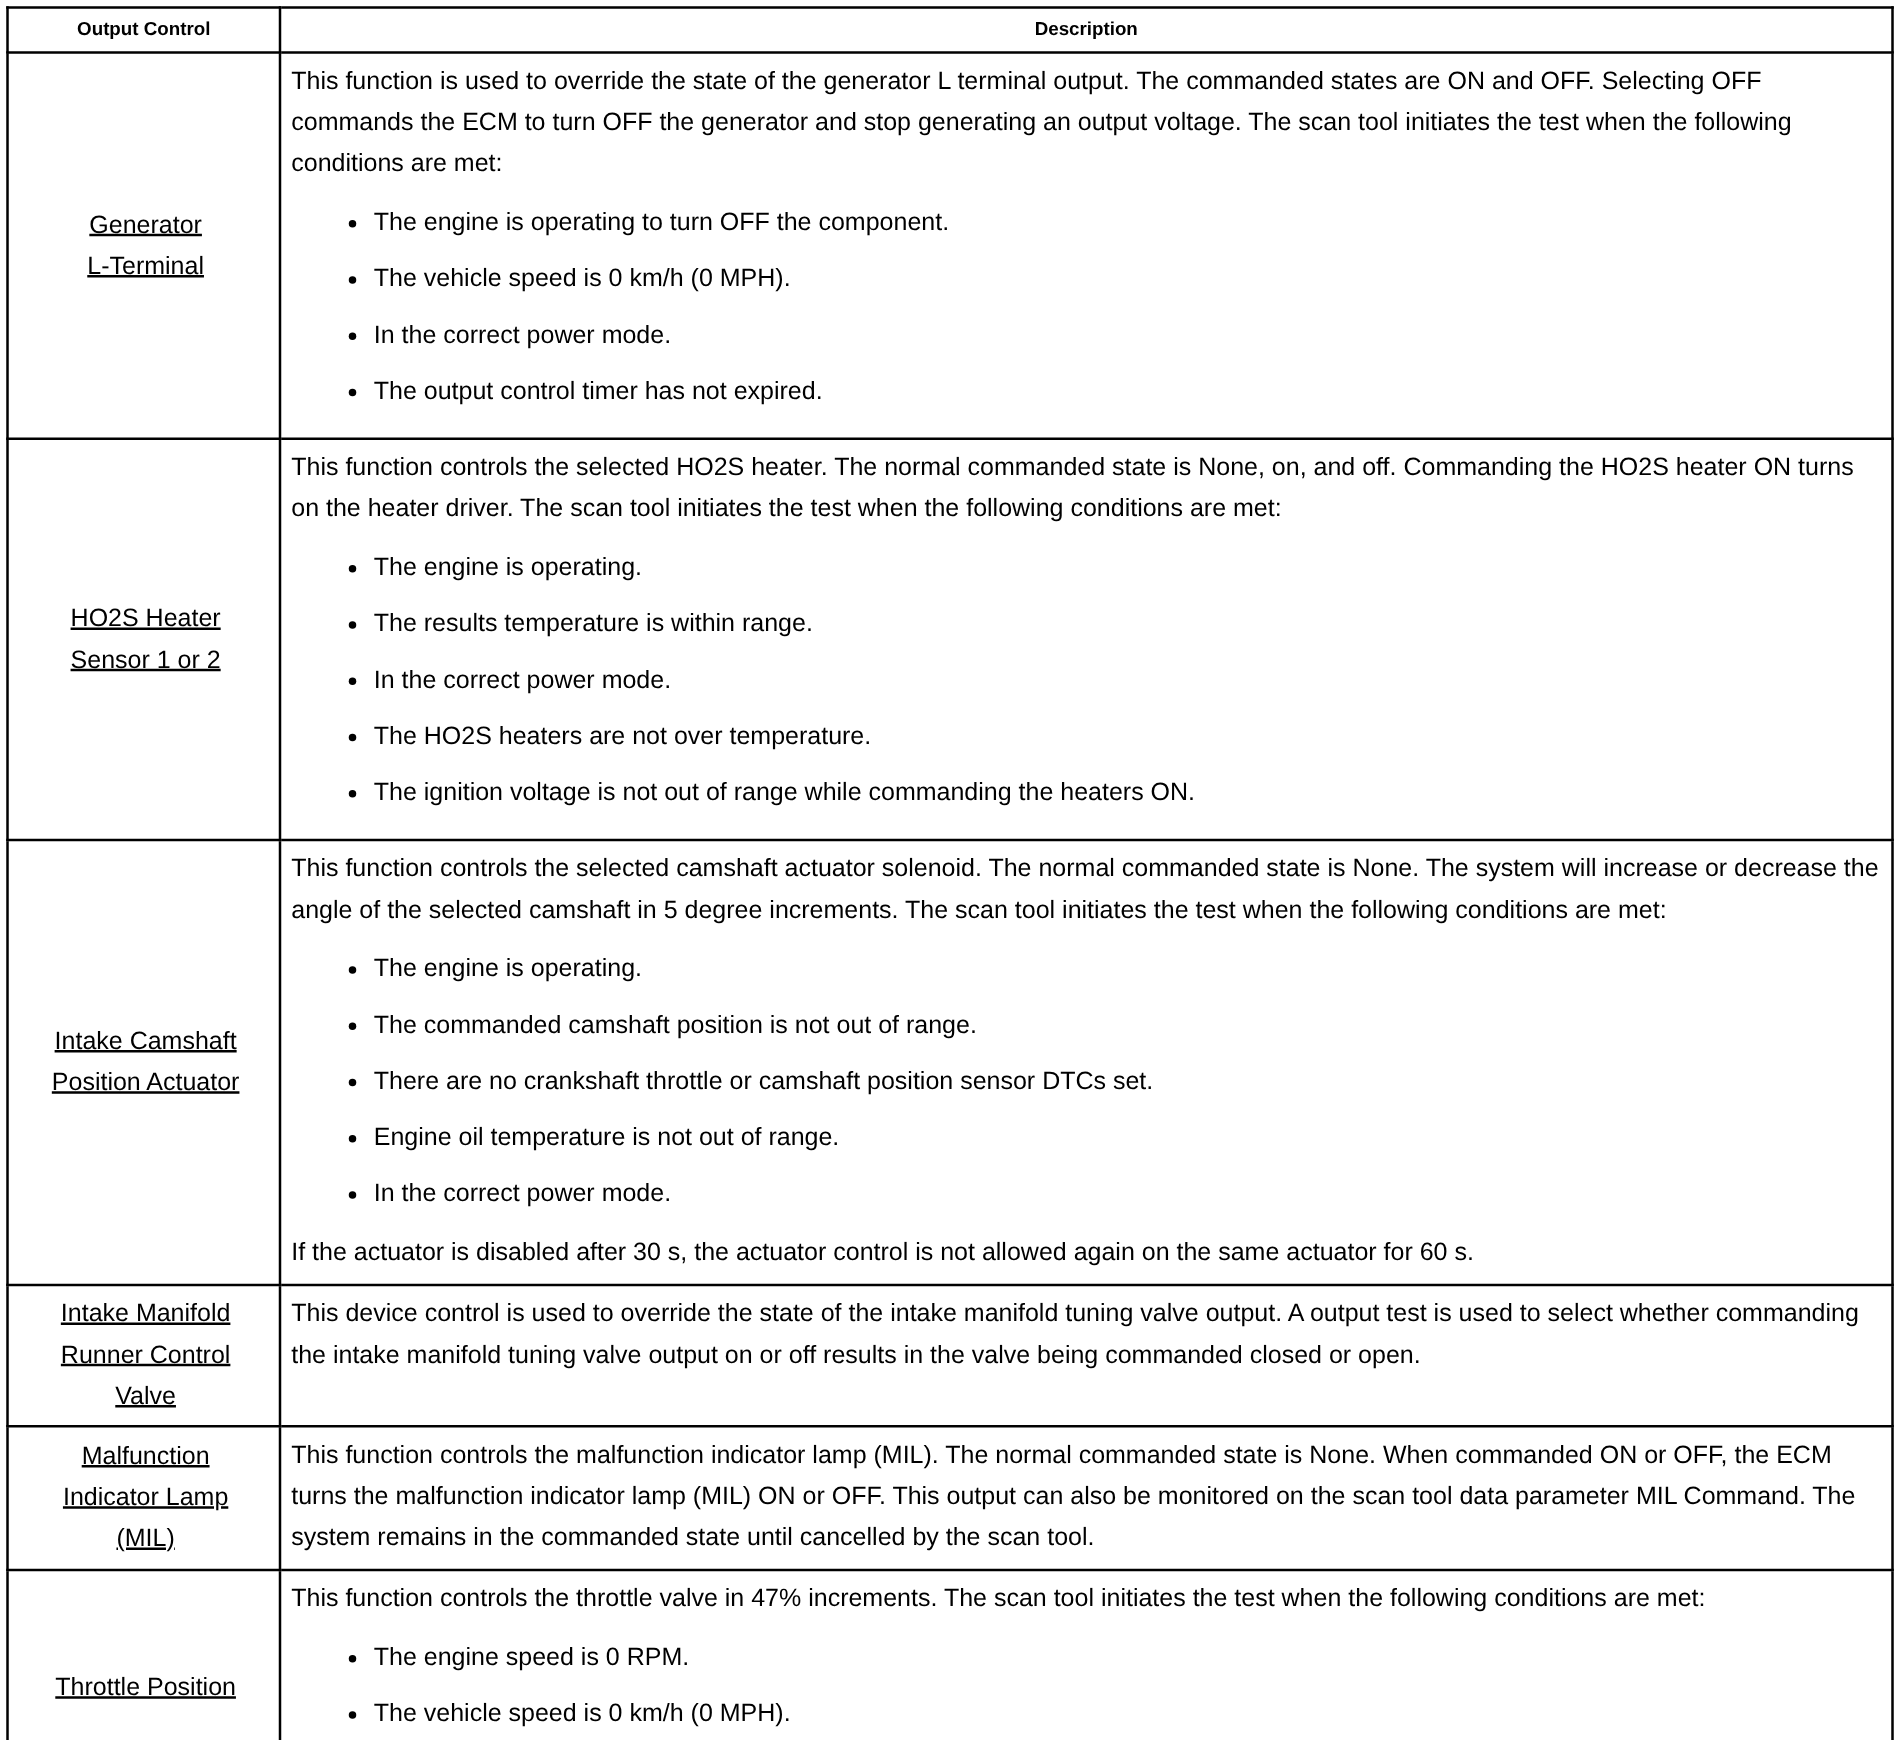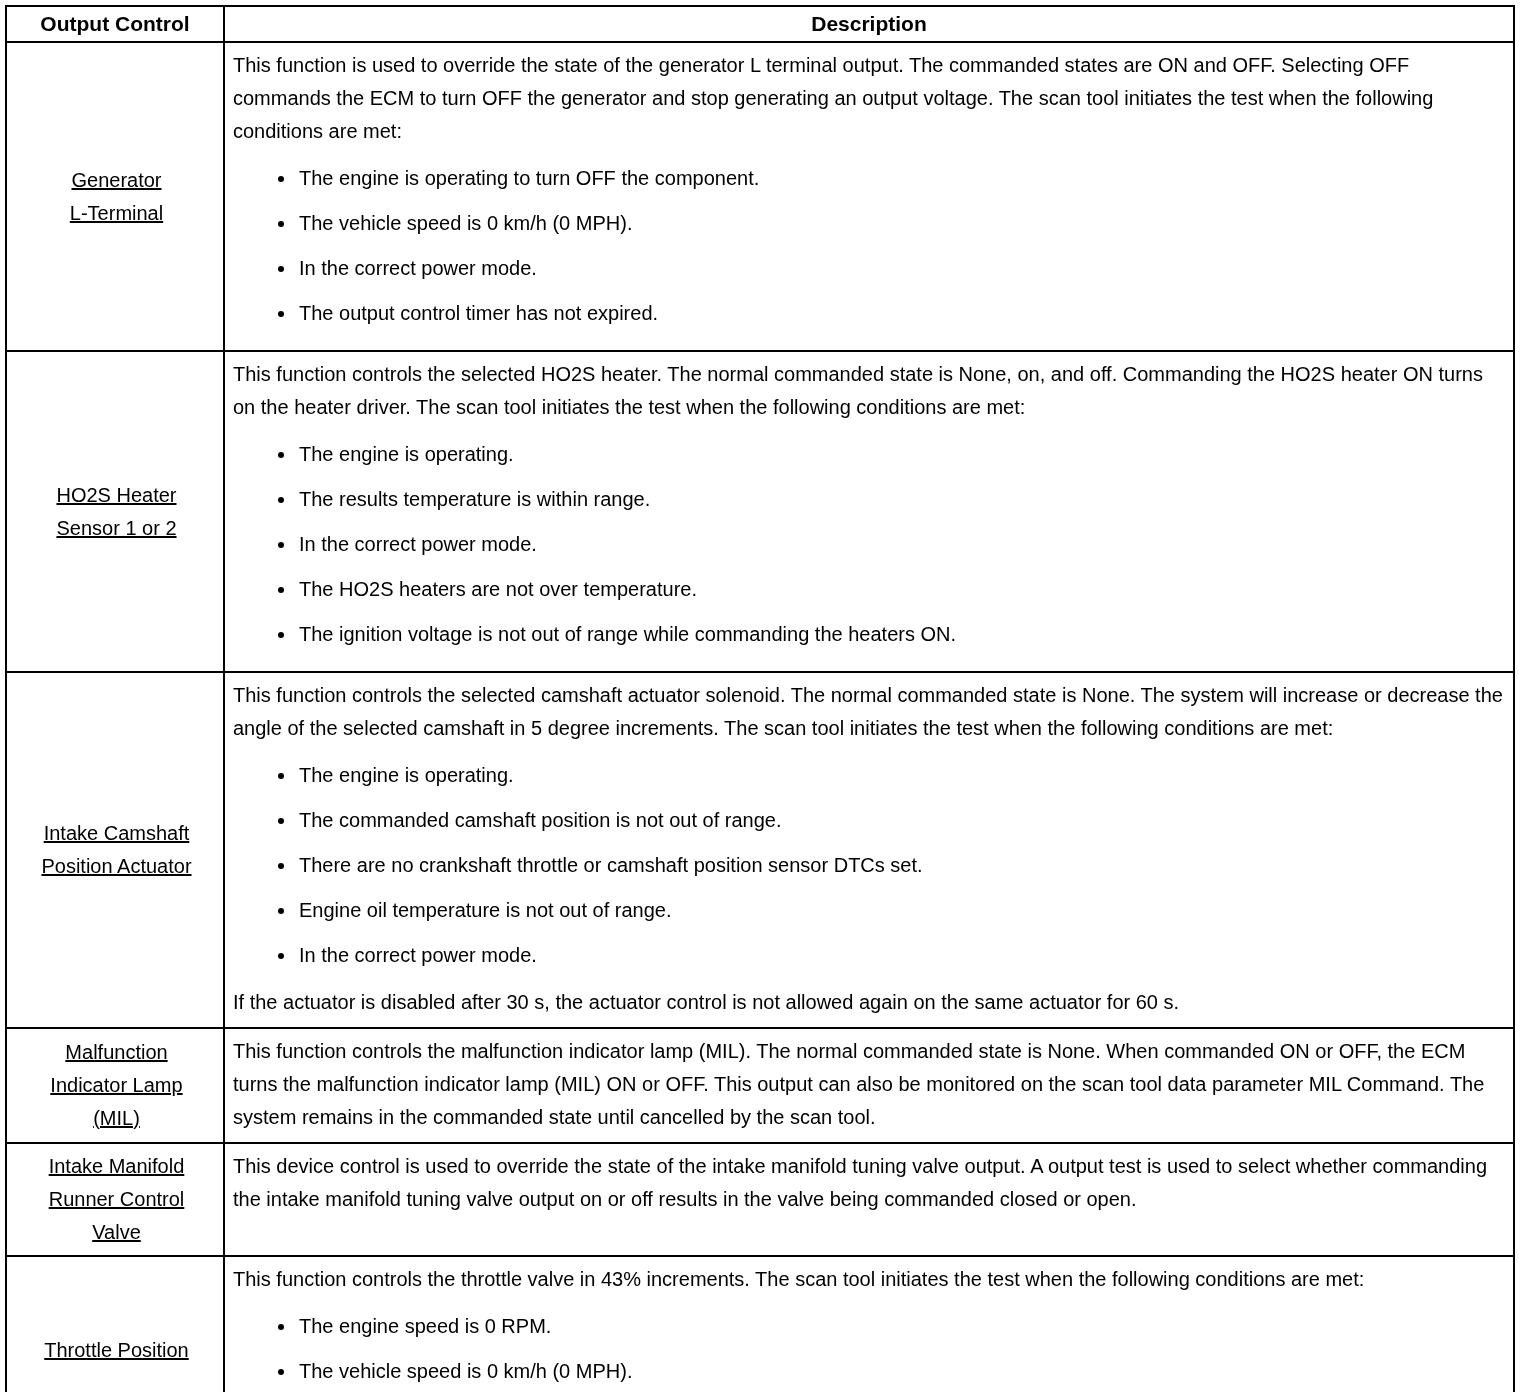--- a/index.html
+++ b/index.html
@@ -26,21 +26,21 @@
   table.spec-table th,
   table.spec-table td {
     border: 2px solid #000000;
     box-sizing: border-box;
   }
   th.col-control { width: 218px; }
   th {
     font-weight: bold;
     text-align: center;
     padding: 2px 6px;
-    font-size: 21px;
+    font-size: 15px;
     line-height: 30px;
   }
   td.control-cell {
     vertical-align: middle;
     text-align: center;
     padding: 6px 6px 6px 9px;
     white-space: pre-line;
     text-decoration: underline;
   }
   td.desc-cell {
@@ -118,43 +118,43 @@
               <li>The commanded camshaft position is not out of range.</li>
               <li>There are no crankshaft throttle or camshaft position sensor DTCs set.</li>
               <li>Engine oil temperature is not out of range.</li>
               <li>In the correct power mode.</li>
             </ul>
       <p class="outro">If the actuator is disabled after 30 s, the actuator control is not allowed again on the same actuator for 60 s.</p>
     </td>
   </tr>
 
   <tr>
+    <td class="control-cell">Intake Manifold
+Runner Control
+Valve</td>
+    <td class="desc-cell">
+      <p class="intro">This device control is used to override the state of the intake manifold tuning valve output. A output test is used to select whether commanding the intake manifold tuning valve output on or off results in the valve being commanded closed or open.</p>
+
+    </td>
+  </tr>
+
+  <tr>
     <td class="control-cell">Malfunction
 Indicator Lamp
 (MIL)</td>
     <td class="desc-cell">
       <p class="intro">This function controls the malfunction indicator lamp (MIL). The normal commanded state is None. When commanded ON or OFF, the ECM turns the malfunction indicator lamp (MIL) ON or OFF. This output can also be monitored on the scan tool data parameter MIL Command. The system remains in the commanded state until cancelled by the scan tool.</p>
 
     </td>
   </tr>
 
   <tr>
-    <td class="control-cell">Intake Manifold
-Runner Control
-Valve</td>
-    <td class="desc-cell">
-      <p class="intro">This device control is used to override the state of the intake manifold tuning valve output. A output test is used to select whether commanding the intake manifold tuning valve output on or off results in the valve being commanded closed or open.</p>
-
-    </td>
-  </tr>
-
-  <tr>
     <td class="control-cell">Throttle Position</td>
     <td class="desc-cell">
-      <p class="intro">This function controls the throttle valve in 43% increments. The scan tool initiates the test when the following conditions are met:</p>
+      <p class="intro">This function controls the throttle valve in 47% increments. The scan tool initiates the test when the following conditions are met:</p>
       <ul class="bullets">
               <li>The engine speed is 0 RPM.</li>
               <li>The vehicle speed is 0 km/h (0 MPH).</li>
             </ul>
       <p class="outro">The system remains in the commanded state until cancelled by the scan tool.</p>
     </td>
   </tr>
 </tbody>
   </table>
 </div>

